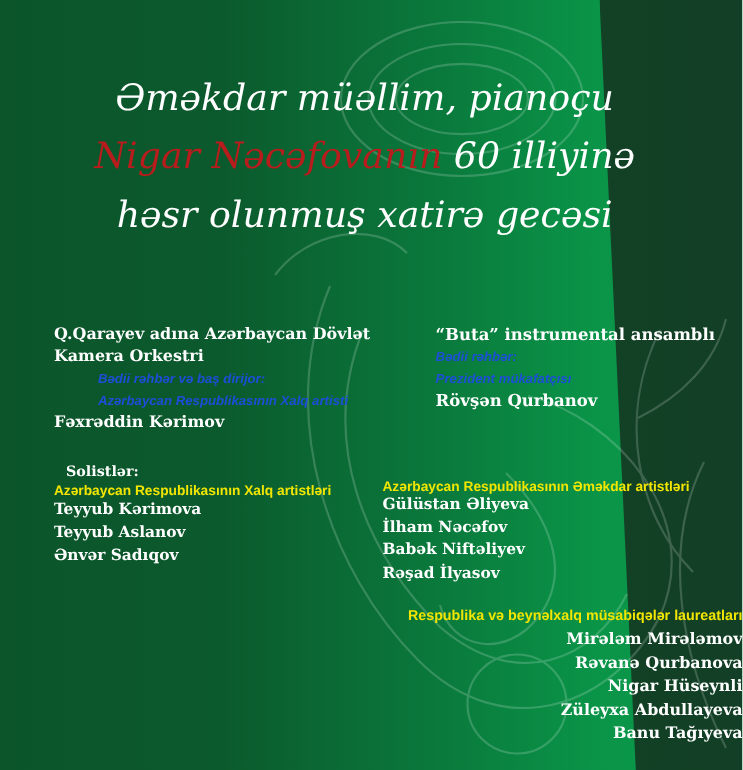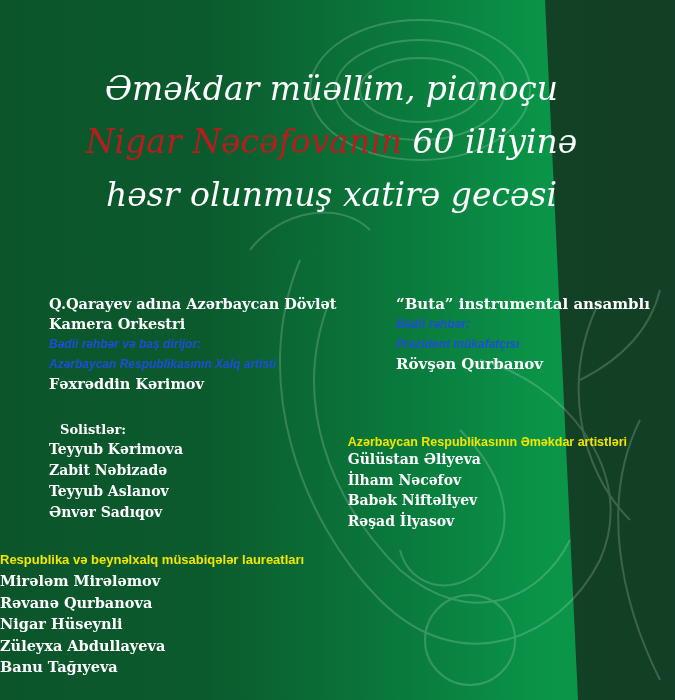--- a/index.html
+++ b/index.html
@@ -14,30 +14,30 @@
   .title { position:absolute; left:0; right:12px; top:62px; text-align:center;
            color:#ffffff; font-family:"DejaVu Serif", serif; font-style:italic;
            font-size:33px; line-height:53px; }
   .title .hl { color:#b91c1c; }
   .block { position:absolute; font-family:"Liberation Sans", sans-serif; }
   .w { color:#ffffff; font-weight:bold; font-family:"DejaVu Serif", serif; }
   .y { color:#1d4ed8; font-weight:bold; font-style:italic; font-family:"Liberation Sans", sans-serif; font-size:12px; }
   .yn { color:#f2e600; font-weight:bold; font-family:"Liberation Sans", sans-serif; font-size:12.5px; }
   .left1 { left:49px; top:294px; }
   .left1 .w { font-size:14.5px; line-height:20px; }
-  .left1 .y { line-height:20px; }
+  .left1 .y { line-height:20px;margin-left:40px; }
   .right1 { left:380px; width:270px; top:294px; text-align:left;margin-left:16px; }
   .right1 .w { font-size:15px; line-height:20px; }
   .right1 .y { line-height:20px; }
   .sol { left:49px; top:421px; }
   .sol .w { font-size:14px; line-height:21px; }
   .sol .head { font-size:13px; line-height:18px;margin-left:11px; }
   .right2 { right:48px; top:435px; }
   .right2 .w { font-size:14px; line-height:20.5px; }
-  .center { left:0; right:0; top:550px; text-align:left; }
+  .center { left:0; right:0; top:550px; text-align:right; }
   .center .w { font-size:14.5px; line-height:21.5px; }
   .center .yn { font-size:13px; line-height:20px; }
 </style>
 </head>
 <body>
 
 <div class="bg"></div>
 <div class="band"></div>
 
 <svg class="ornament" width="675" height="700" viewBox="0 0 675 700">
@@ -72,22 +72,22 @@
 
 <div class="block right1">
   <div class="w">“Buta” instrumental ansamblı</div>
   <div class="y">Bədii rəhbər:</div>
   <div class="y">Prezident mükafatçısı</div>
   <div class="w">Rövşən Qurbanov</div>
 </div>
 
 <div class="block sol">
   <div class="w head">Solistlər:</div>
+  <div class="yn">Azərbaycan Respublikasının Xalq artistləri</div>
   <div class="w">Teyyub Kərimova</div>
-  <div class="w">Zabit Nəbizadə</div>
   <div class="w">Teyyub Aslanov</div>
   <div class="w">Ənvər Sadıqov</div>
 </div>
 
 <div class="block right2">
   <div class="yn">Azərbaycan Respublikasının Əməkdar artistləri</div>
   <div class="w">Gülüstan Əliyeva</div>
   <div class="w">İlham Nəcəfov</div>
   <div class="w">Babək Niftəliyev</div>
   <div class="w">Rəşad İlyasov</div>

